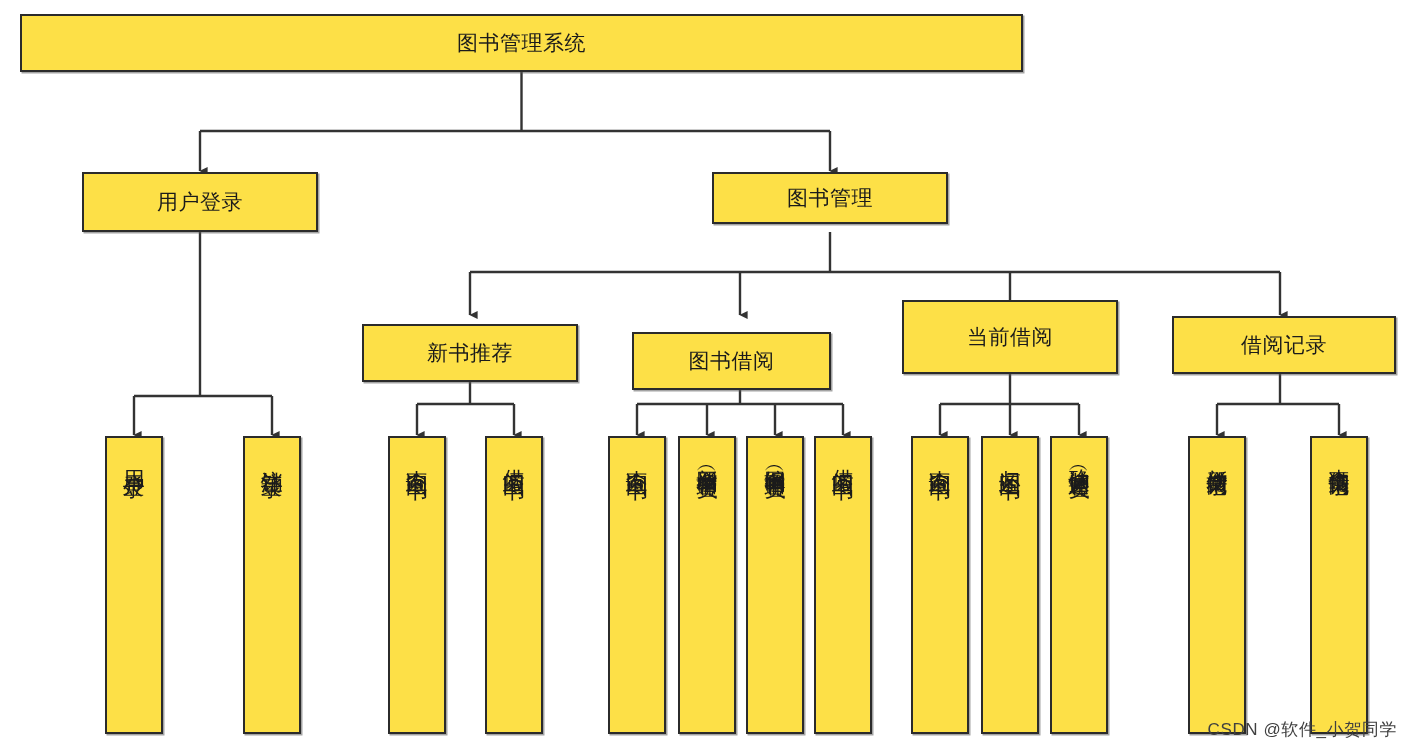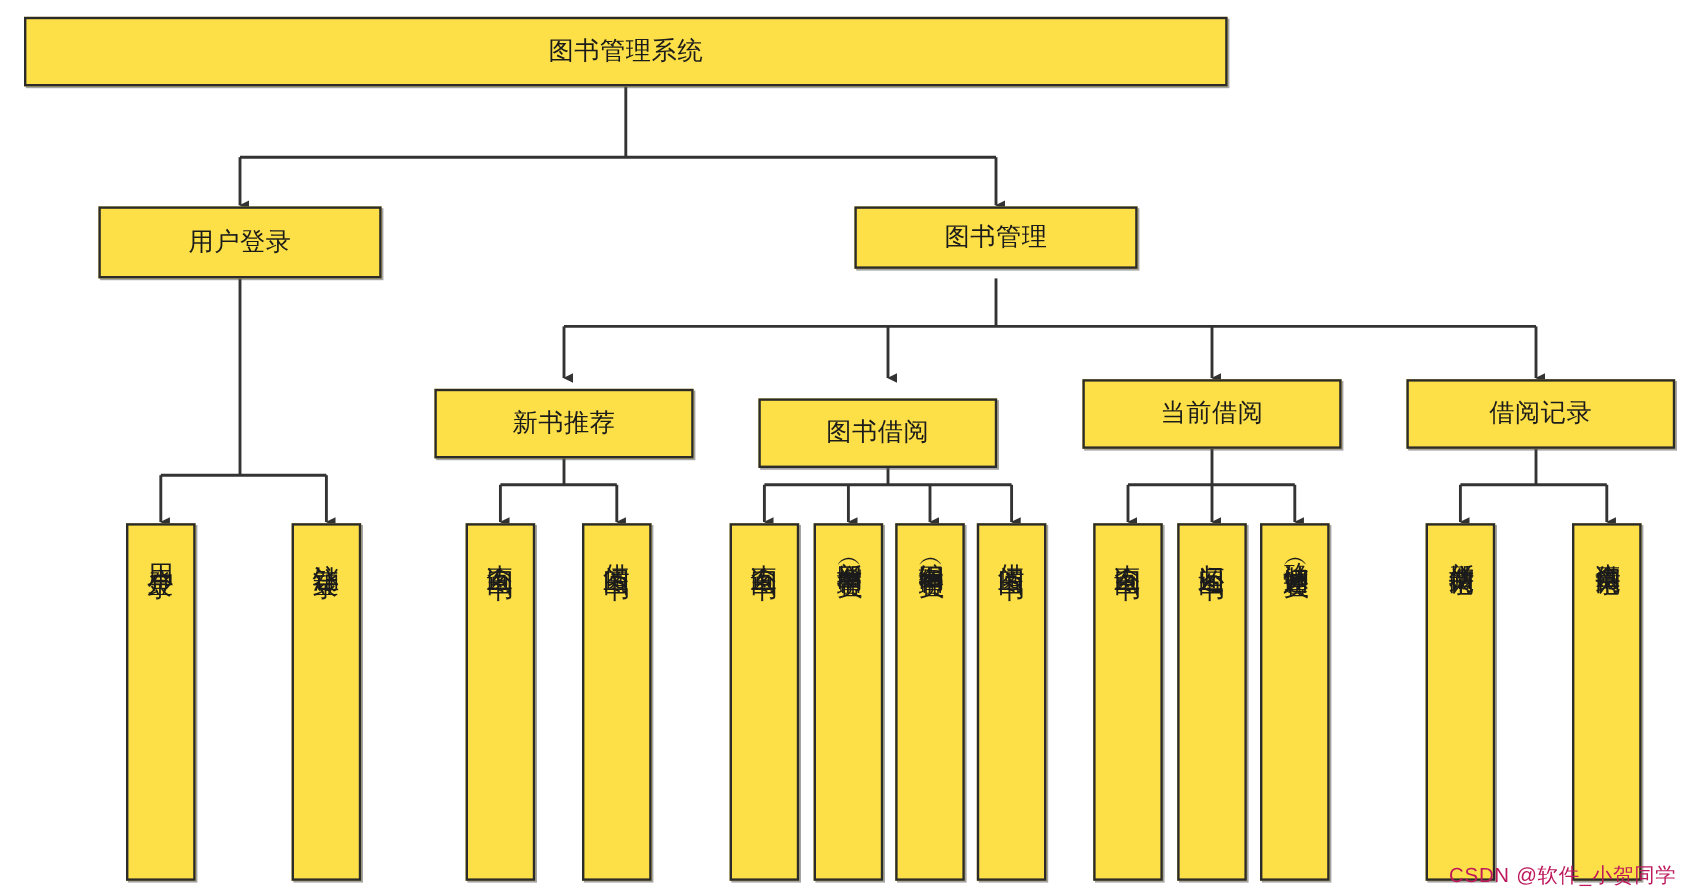--- a/index.html
+++ b/index.html
@@ -61,21 +61,21 @@
     left: 0;
     top: 0;
     width: 1405px;
     height: 747px;
     pointer-events: none;
   }
   .watermark {
     position: absolute;
     right: 8px;
     bottom: 6px;
-    color: #be185d;
+    color: #404040;
     font-size: 17px;
     letter-spacing: 0.6px;
     white-space: nowrap;
   }
 </style>
 </head>
 <body>
 
 <div id="diagram-root">
   <svg class="connectors" viewBox="0 0 1405 747" xmlns="http://www.w3.org/2000/svg">
@@ -129,21 +129,21 @@
       </div>
       <div class="node-box" style="left: 712px; top: 172px; width: 236px; height: 52px;">
         <span class="node-label">图书管理</span>
       </div>
       <div class="node-box" style="left: 362px; top: 324px; width: 216px; height: 58px;">
         <span class="node-label">新书推荐</span>
       </div>
       <div class="node-box" style="left: 632px; top: 332px; width: 199px; height: 58px;">
         <span class="node-label">图书借阅</span>
       </div>
-      <div class="node-box" style="left: 902px; top: 316px; width: 216px; height: 58px;">
+      <div class="node-box" style="left: 902px; top: 300px; width: 216px; height: 74px;">
         <span class="node-label">当前借阅</span>
       </div>
       <div class="node-box" style="left: 1172px; top: 316px; width: 224px; height: 58px;">
         <span class="node-label">借阅记录</span>
       </div>
       <div class="node-box vertical" style="left: 105px; top: 436px; width: 58px; height: 298px;">
         <span class="node-label">用户登录</span>
       </div>
       <div class="node-box vertical" style="left: 243px; top: 436px; width: 58px; height: 298px;">
         <span class="node-label">注销登录</span>

